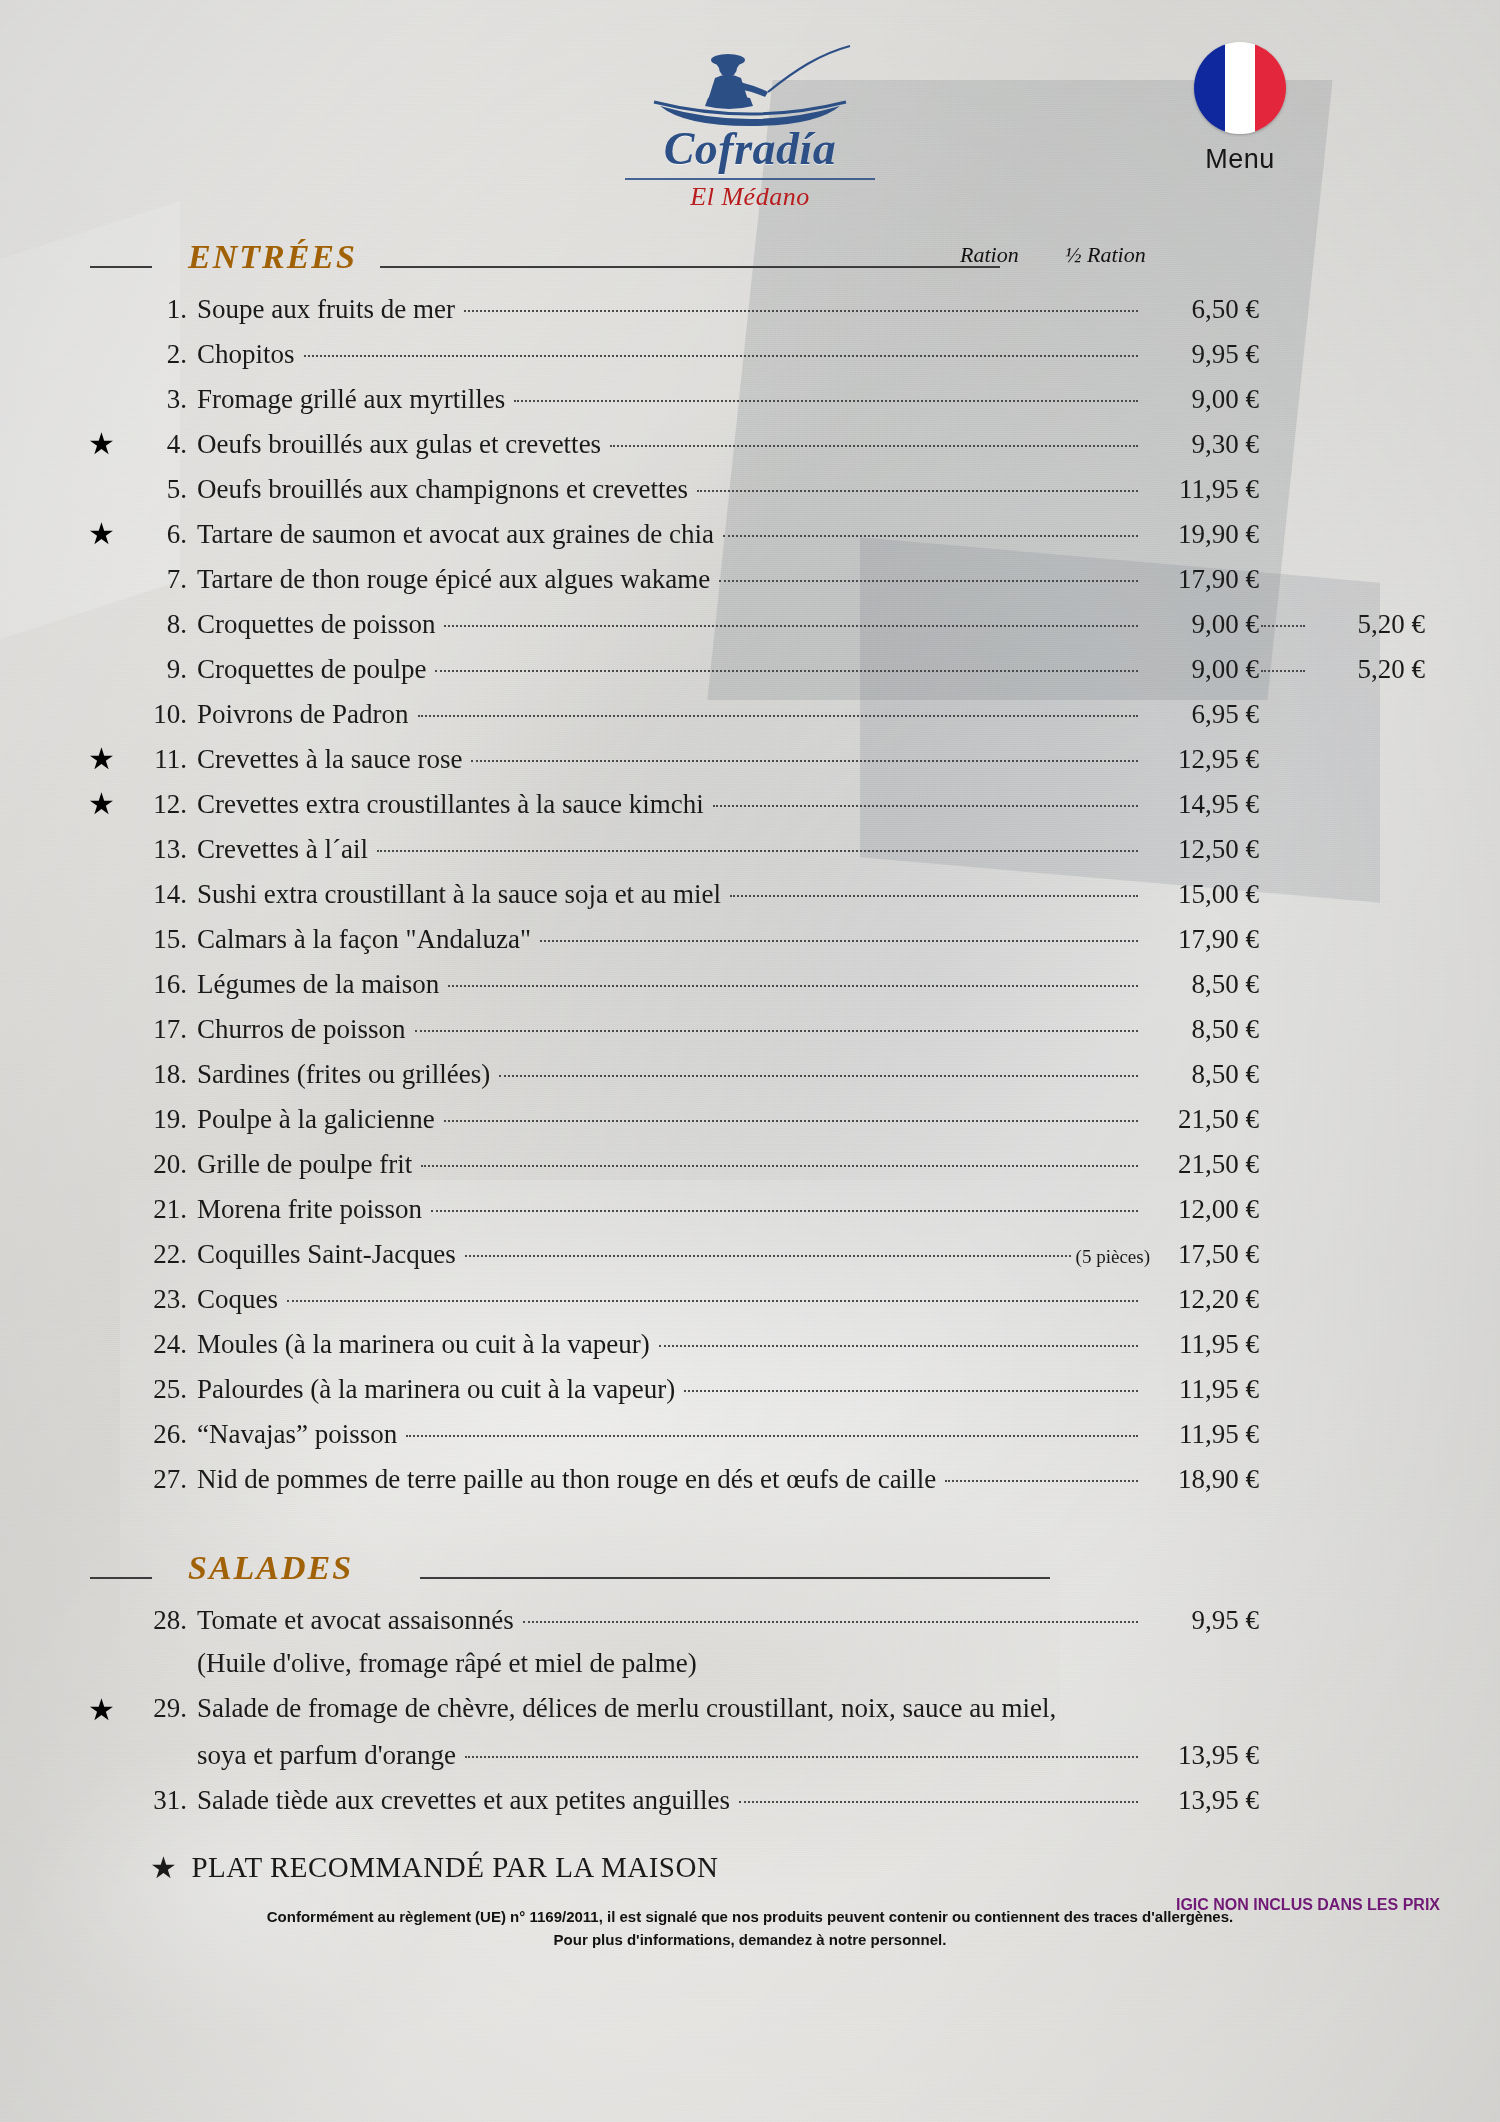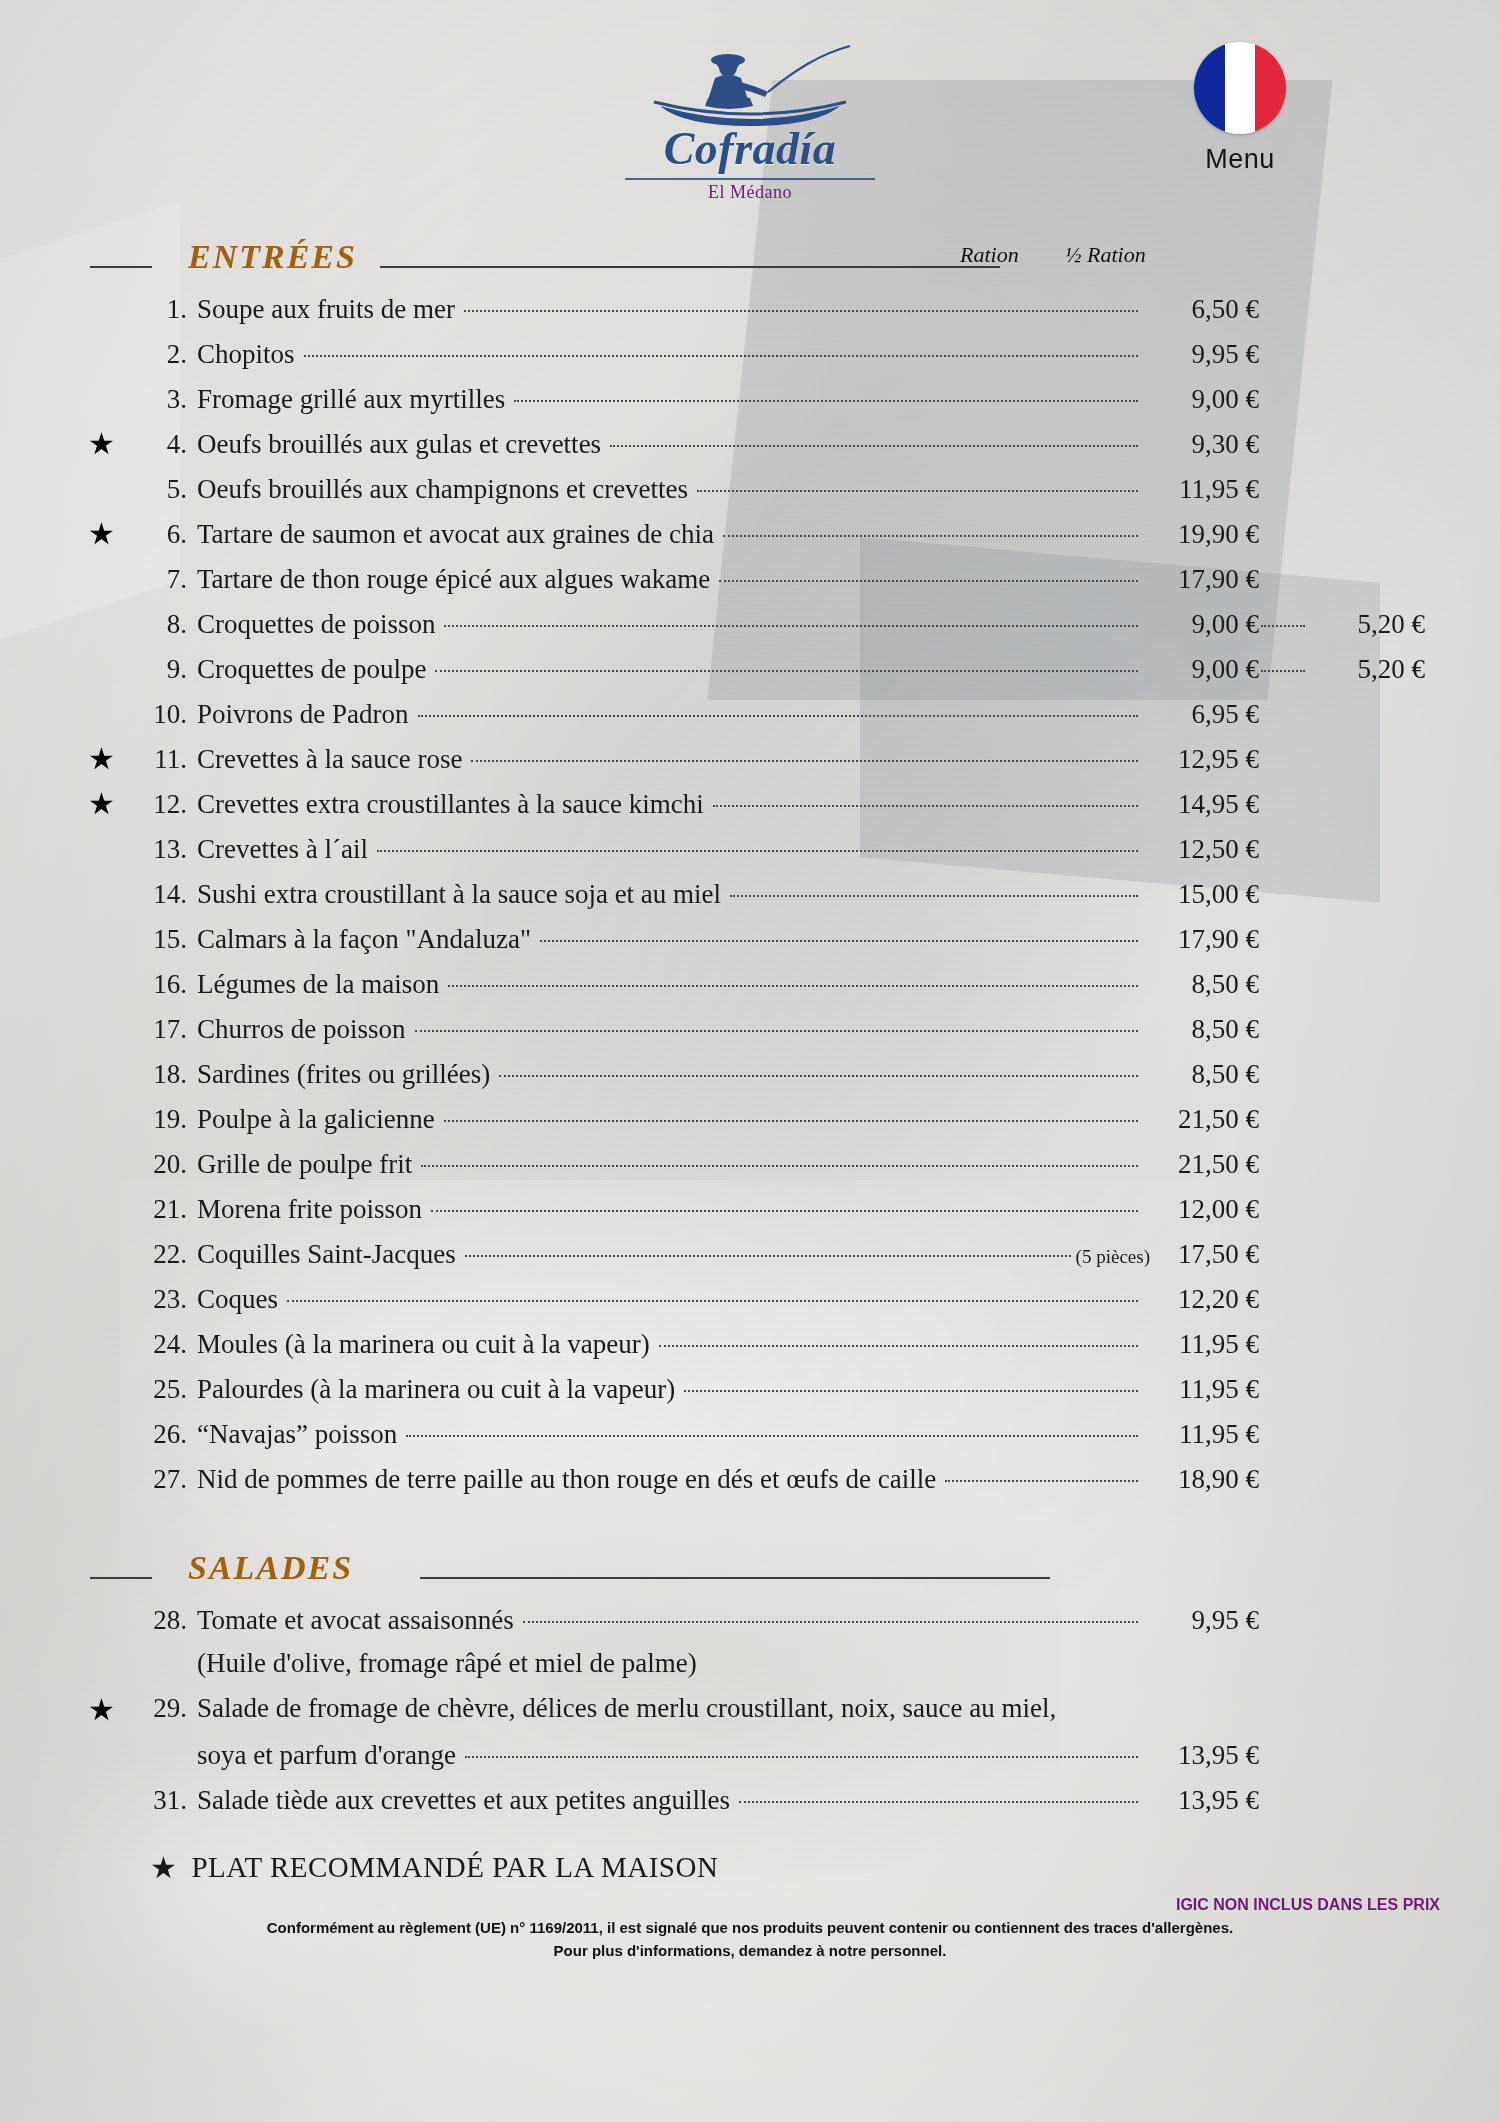--- a/index.html
+++ b/index.html
@@ -84,22 +84,23 @@
     text-shadow: 0 1px 0 rgba(255,255,255,0.6);
   }
   .logo-rule {
     width: 250px;
     height: 2px;
     background: #2c4f86;
     margin: 6px auto 2px;
     opacity: 0.85;
   }
   .logo-sub {
-    font-size: 18px;
-    color: #701a75;
+    font-size: 26px;
+    font-style: italic;
+    color: #b91c1c;
     letter-spacing: 0.5px;
   }
   .flag-block {
     position: absolute;
     right: 200px;
     top: 42px;
     width: 120px;
     text-align: center;
   }
   .flag {
@@ -246,21 +247,21 @@
     margin-top: 24px;
     padding-left: 150px;
     font-size: 29px;
     letter-spacing: 0.5px;
     display: flex;
     align-items: center;
     gap: 14px;
   }
   .recommend .star-inline { font-size: 30px; }
   .legal {
-    margin-top: 31px;
+    margin-top: 20px;
     text-align: center;
     font-family: "Liberation Sans", sans-serif;
     font-size: 15px;
     color: #111;
     line-height: 1.55;
     font-weight: bold;
   }
   .igic {
     position: absolute;
     right: 60px;

